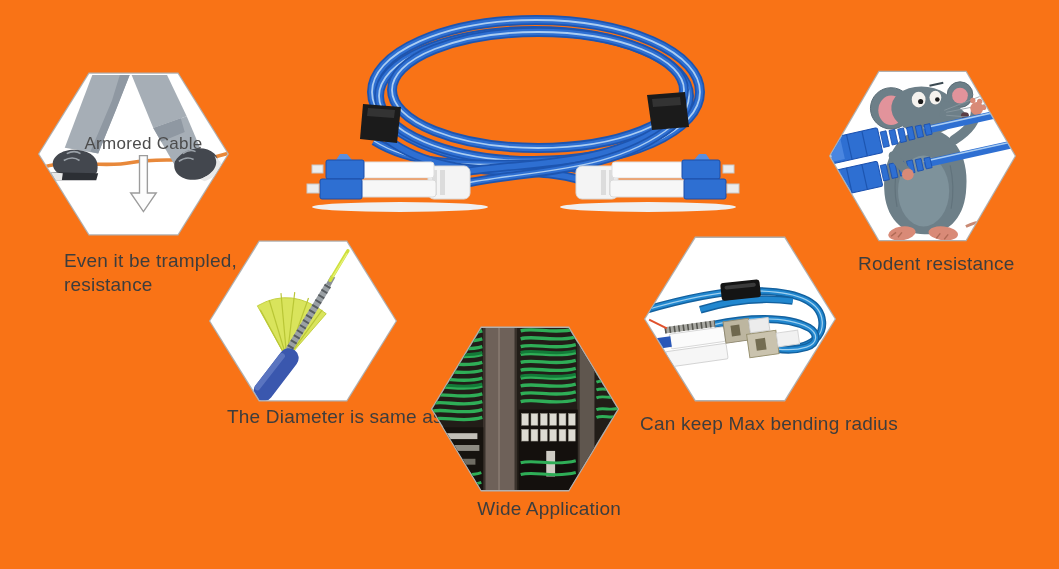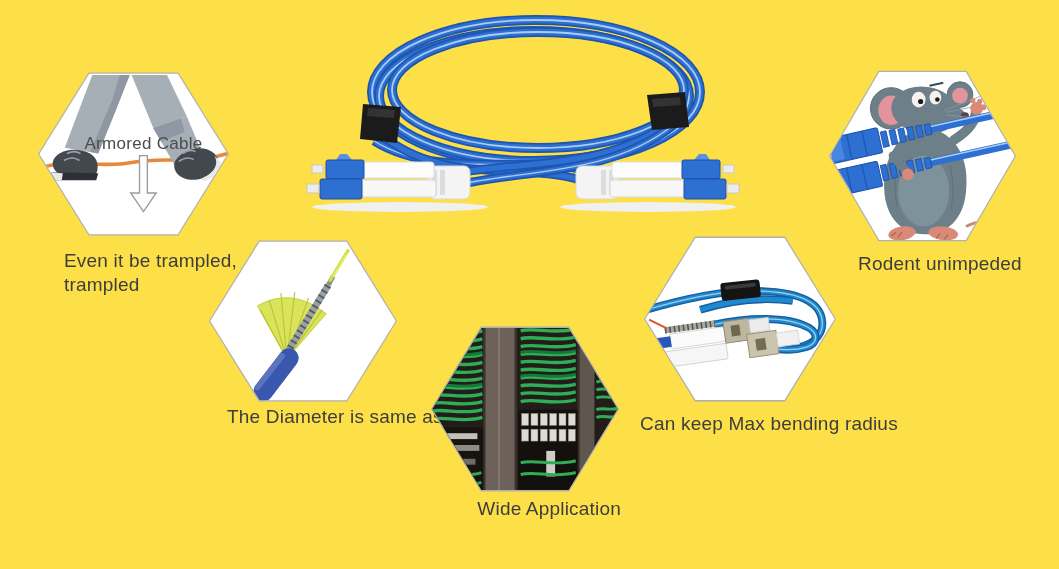--- a/index.html
+++ b/index.html
@@ -1,16 +1,16 @@
 <!DOCTYPE html>
 <html style="--text-dark: #3d3d3d; --hex-border: #b0b0b0; --cable-blue: #2e6fd2; --cable-blue-dark: #1d55b0; --cable-highlight: #aacdf2; --loop-blue: #2187cf; --orange-cable: #e8883a; --aramid-yellow: #d9e45c; --jacket-blue: #3a57ae; --rack-green: #2fae57; --rack-brown: #6e6159; --rat-gray: #6d7f88; --ear-pink: #e2939b; --paw-pink: #d98a77; --trouser-gray: #a6aeb6; --boot-dark: #43474e;"><head>
 <meta charset="utf-8">
 <style>
   html,body{margin:0;padding:0;background:#fff;}
-  .stage{position:relative;width:1059px;height:569px;background:#fde047;overflow:hidden;
+  .stage{position:relative;width:1059px;height:569px;background:#f97316;overflow:hidden;
          font-family:"Liberation Sans",sans-serif;color:var(--text-dark,#3d3d3d);}
   .abs{position:absolute;}
   
   .hex{position:absolute;}
   .hx-b,.hx-i{position:absolute;clip-path:polygon(1% 50%,27% 1.5%,73% 1.5%,99% 50%,73% 98.5%,27% 98.5%);}
   .hx-b{inset:0;background:var(--hex-border,#b0b0b0);}
   .hx-i{inset:1.4px;background:#ffffff;}
   .hx-i svg{position:absolute;left:0;top:0;width:100%;height:100%;display:block;}
   .hero svg{position:absolute;left:0;top:0;width:100%;height:100%;display:block;}
   .caption{position:absolute;font-size:19px;line-height:23.5px;letter-spacing:.2px;
@@ -129,21 +129,21 @@
         </g>
 
         <path d="M104,86 L112,86 L112,124 L121,124 L108,143 L95,124 L104,124 Z" fill="#fdfdfd" stroke="#9c9c9c" stroke-width="1.4"></path>
       </svg>
     </div>
   </div>
   <div class="hexlabel" style="left:46px;top:134px;width:195px;">Armored Cable</div>
 
   <div class="caption" style="left:64px;top:249px;">
     <div>Even it be trampled,</div>
-    <div>trampled</div>
+    <div>resistance</div>
   </div>
 
   <div class="hex" style="left:207px;top:238px;width:192px;height:166px;">
     <div class="hx-b"></div>
     <div class="hx-i">
       <svg viewBox="0 0 192 166">
 
         <g>
           <path d="M80,122 L50,68 Q85,48 120,76 Z" class="f-aramid" stroke="#c3cf40" stroke-width="1"></path>
           <g stroke="#b9c636" stroke-width="1.2" fill="none">
@@ -391,15 +391,15 @@
         </g>
 
         <g>
           <path d="M66,88 C72,96 76,100 80,104" fill="none" stroke="#6d7f88" stroke-width="9" stroke-linecap="round"></path>
           <circle cx="81" cy="107" r="6" class="f-paw"></circle>
         </g>
       </svg>
     </div>
   </div>
 
-  <div class="caption" style="left:858px;top:252px;">Rodent unimpeded</div>
+  <div class="caption" style="left:858px;top:252px;">Rodent resistance</div>
 
 </div>
 
 </body></html>

